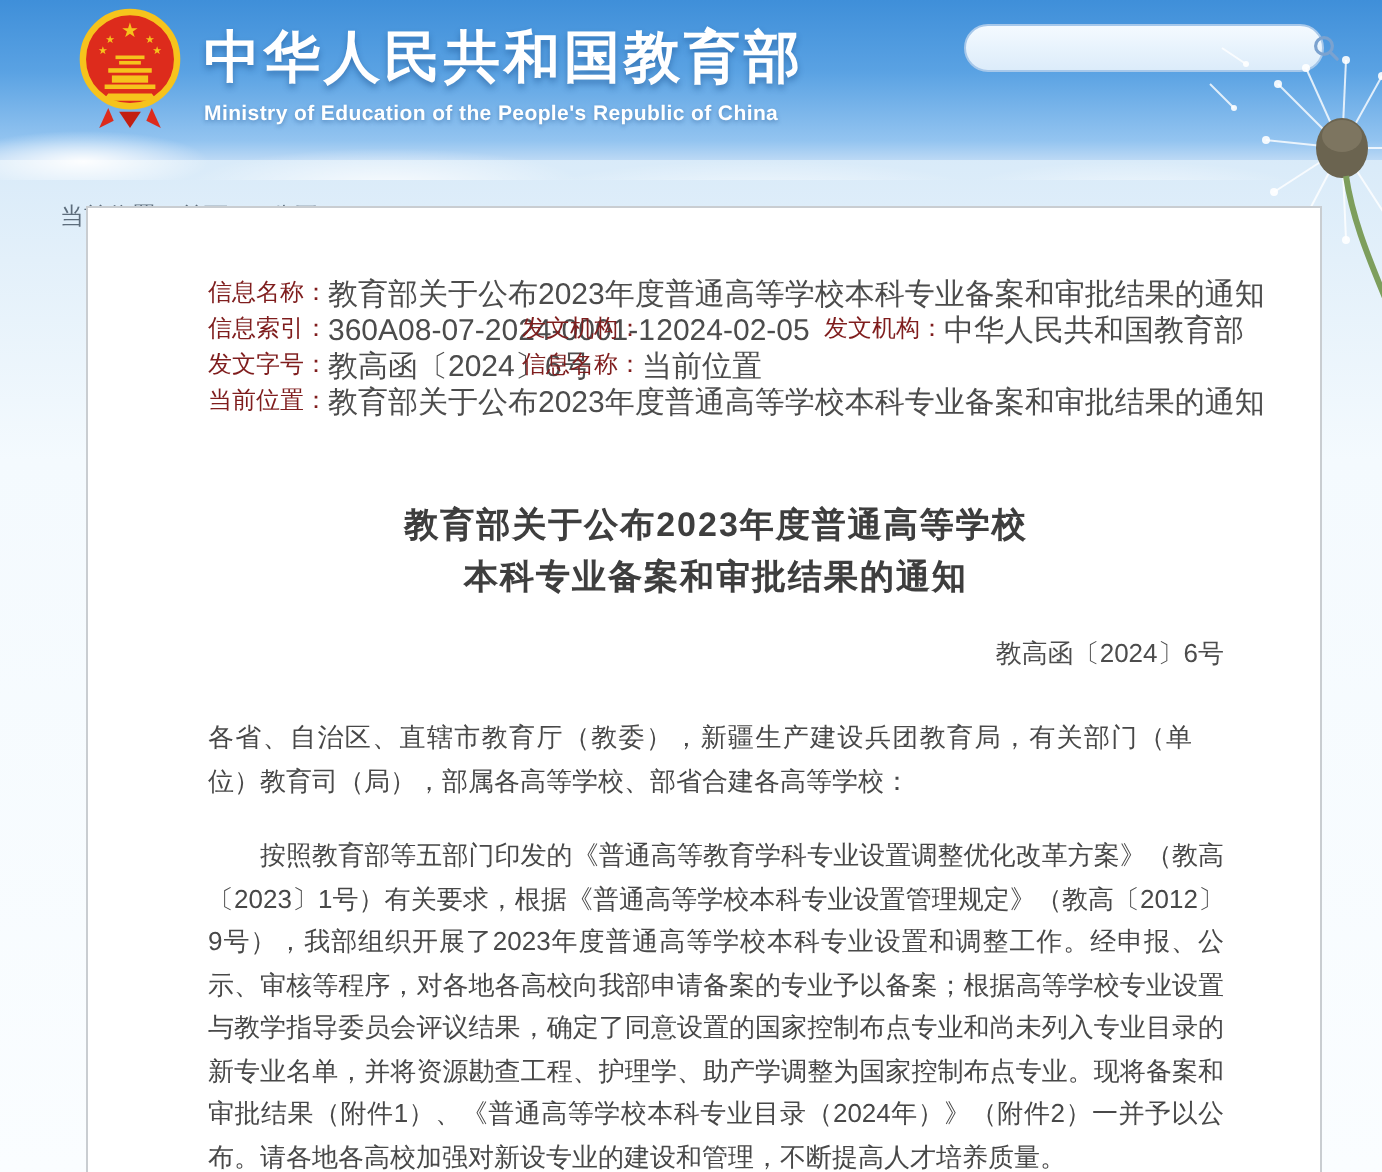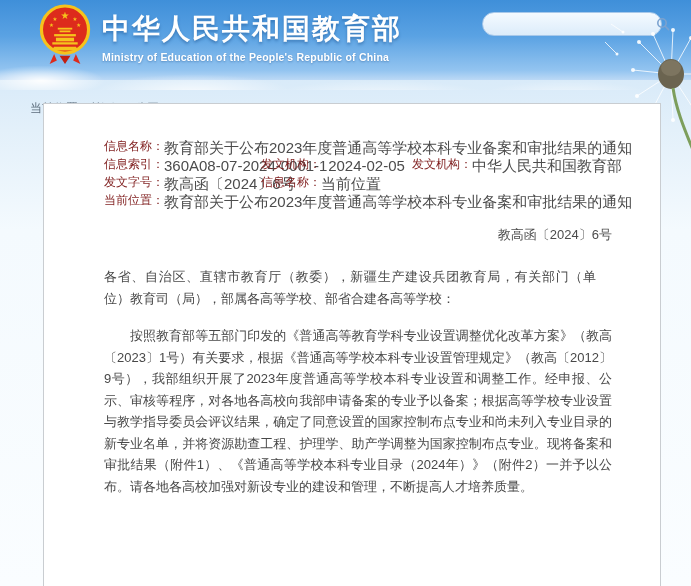--- a/index.html
+++ b/index.html
@@ -158,20 +158,24 @@
         <span class="mv w97">教高函〔2024〕6号</span>
         <span class="ml">信息名称：</span>
         <span class="mv">当前位置</span>
       </div>
       <div class="mrow">
         <span class="ml">当前位置：</span>
         <span class="mv">教育部关于公布2023年度普通高等学校本科专业备案和审批结果的通知</span>
       </div>
     </div>
 
+    <h1 class="doc-title">
+      <span>教育部关于公布2023年度普通高等学校</span><br>
+      <span>本科专业备案和审批结果的通知</span>
+    </h1>
 
     <div class="doc-number">教高函〔2024〕6号</div>
 
     <p class="salutation">各省、自治区、直辖市教育厅（教委），新疆生产建设兵团教育局，有关部门（单位）教育司（局），部属各高等学校、部省合建各高等学校：</p>
 
     <p class="body-text">按照教育部等五部门印发的《普通高等教育学科专业设置调整优化改革方案》（教高〔2023〕1号）有关要求，根据《普通高等学校本科专业设置管理规定》（教高〔2012〕9号），我部组织开展了2023年度普通高等学校本科专业设置和调整工作。经申报、公示、审核等程序，对各地各高校向我部申请备案的专业予以备案；根据高等学校专业设置与教学指导委员会评议结果，确定了同意设置的国家控制布点专业和尚未列入专业目录的新专业名单，并将资源勘查工程、护理学、助产学调整为国家控制布点专业。现将备案和审批结果（附件1）、《普通高等学校本科专业目录（2024年）》（附件2）一并予以公布。请各地各高校加强对新设专业的建设和管理，不断提高人才培养质量。</p>
 
   </div>
 </div>
 

